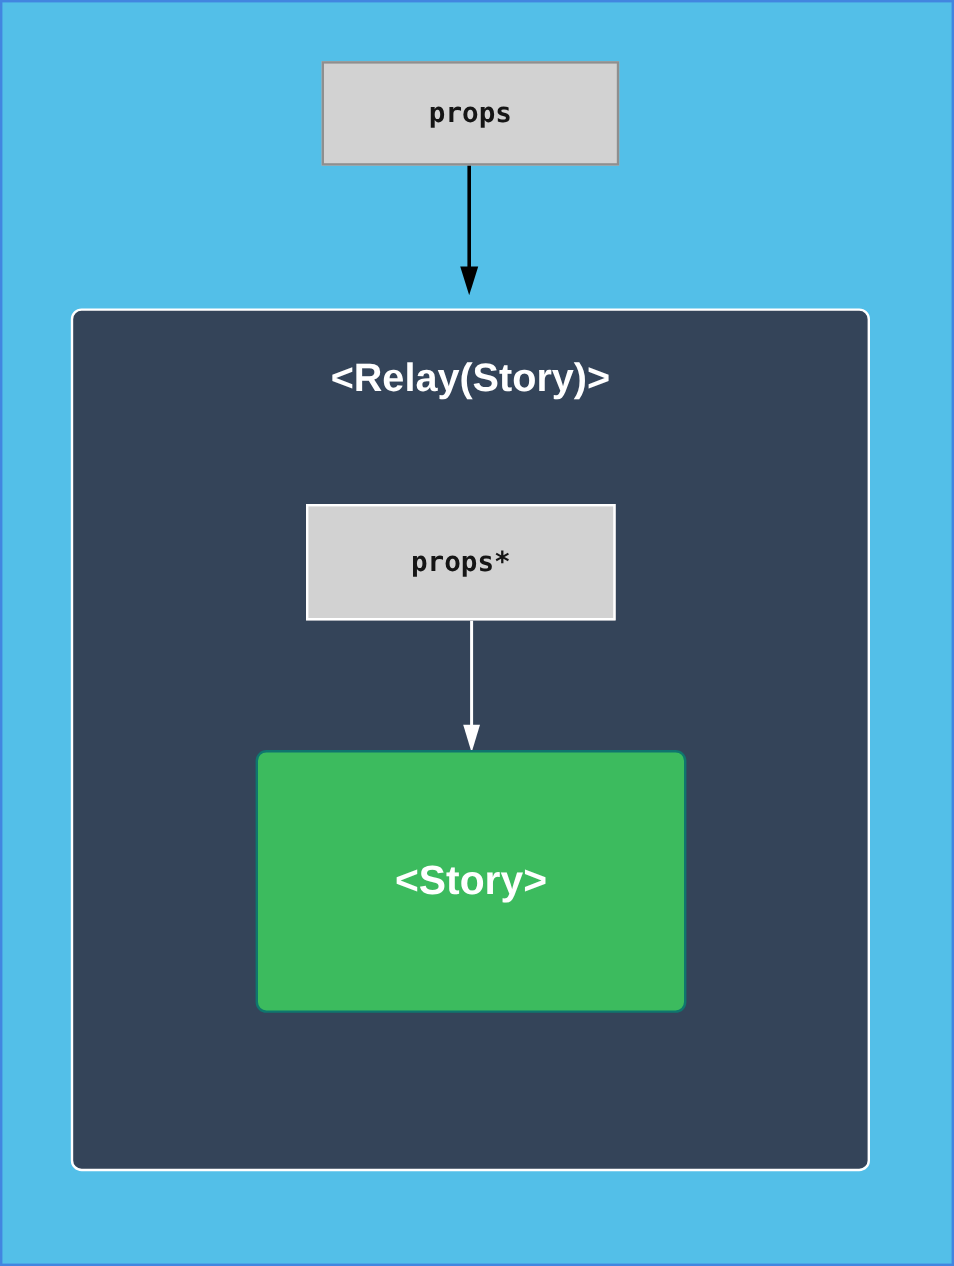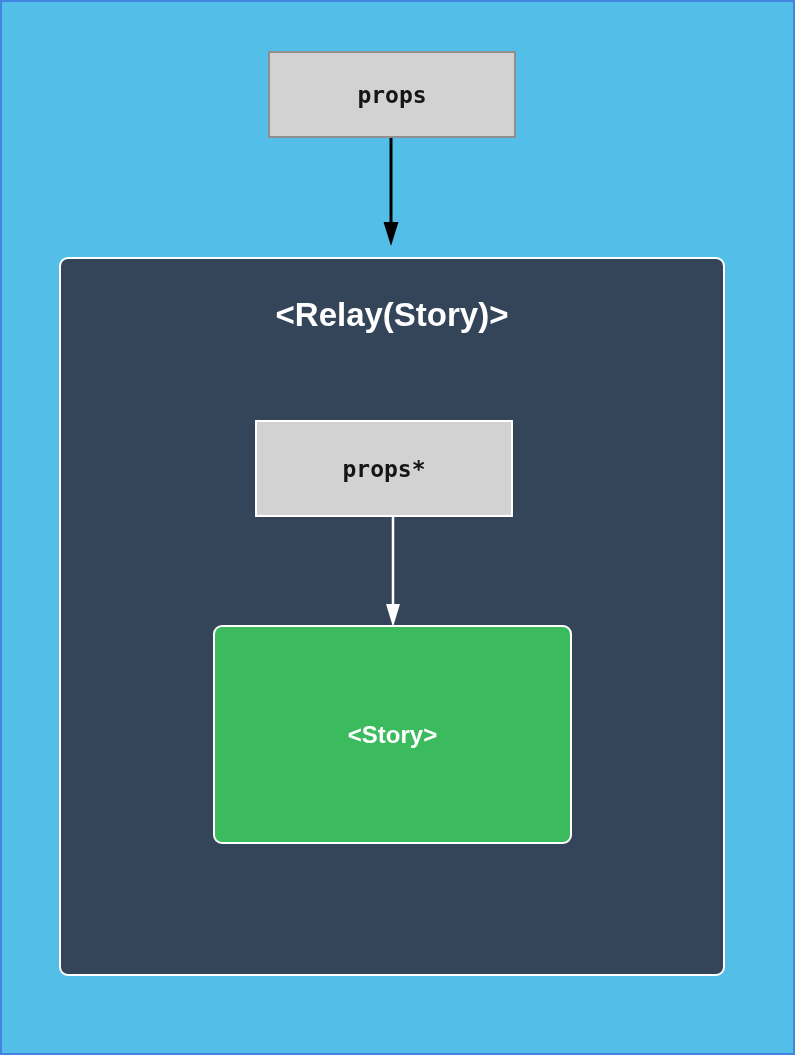--- a/index.html
+++ b/index.html
@@ -83,28 +83,28 @@
     height: 110px;
   }
 
   .story-box {
     position: absolute;
     left: 152px;
     top: 366px;
     width: 359px;
     height: 219px;
     background: #3cbb5e;
-    border: 2px solid #ffffff;
+    border: 2px solid #0f766e;
     border-radius: 9px;
     display: flex;
     align-items: center;
     justify-content: center;
     color: #ffffff;
     font-weight: bold;
-    font-size: 24px;
+    font-size: 34px;
   }
 </style>
 </head>
 <body>
 
 <div class="page">
 
   <div class="props-box top-props">
     <span>props</span>
   </div>

